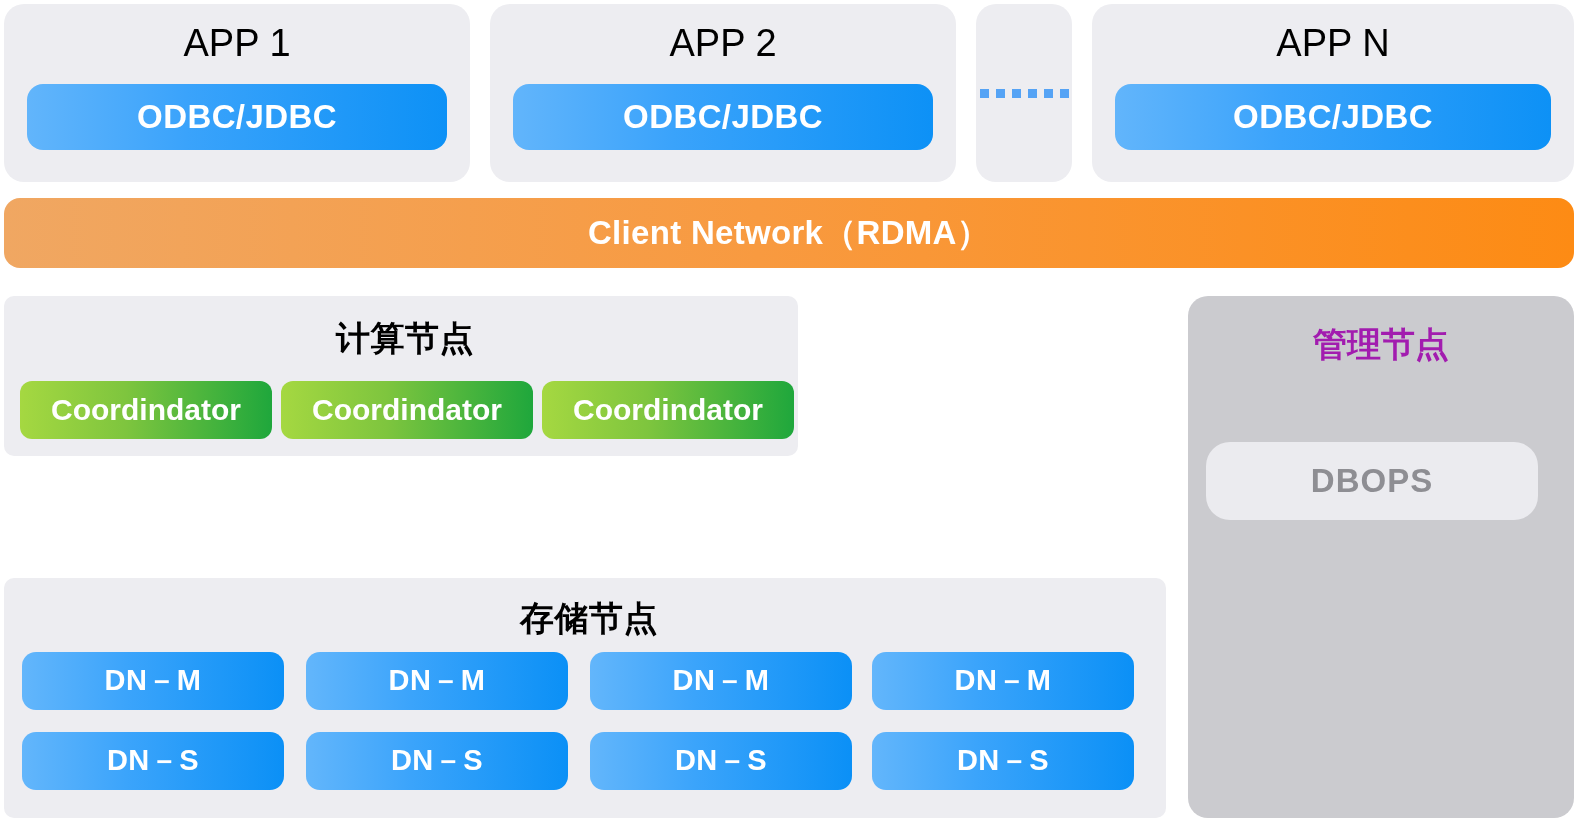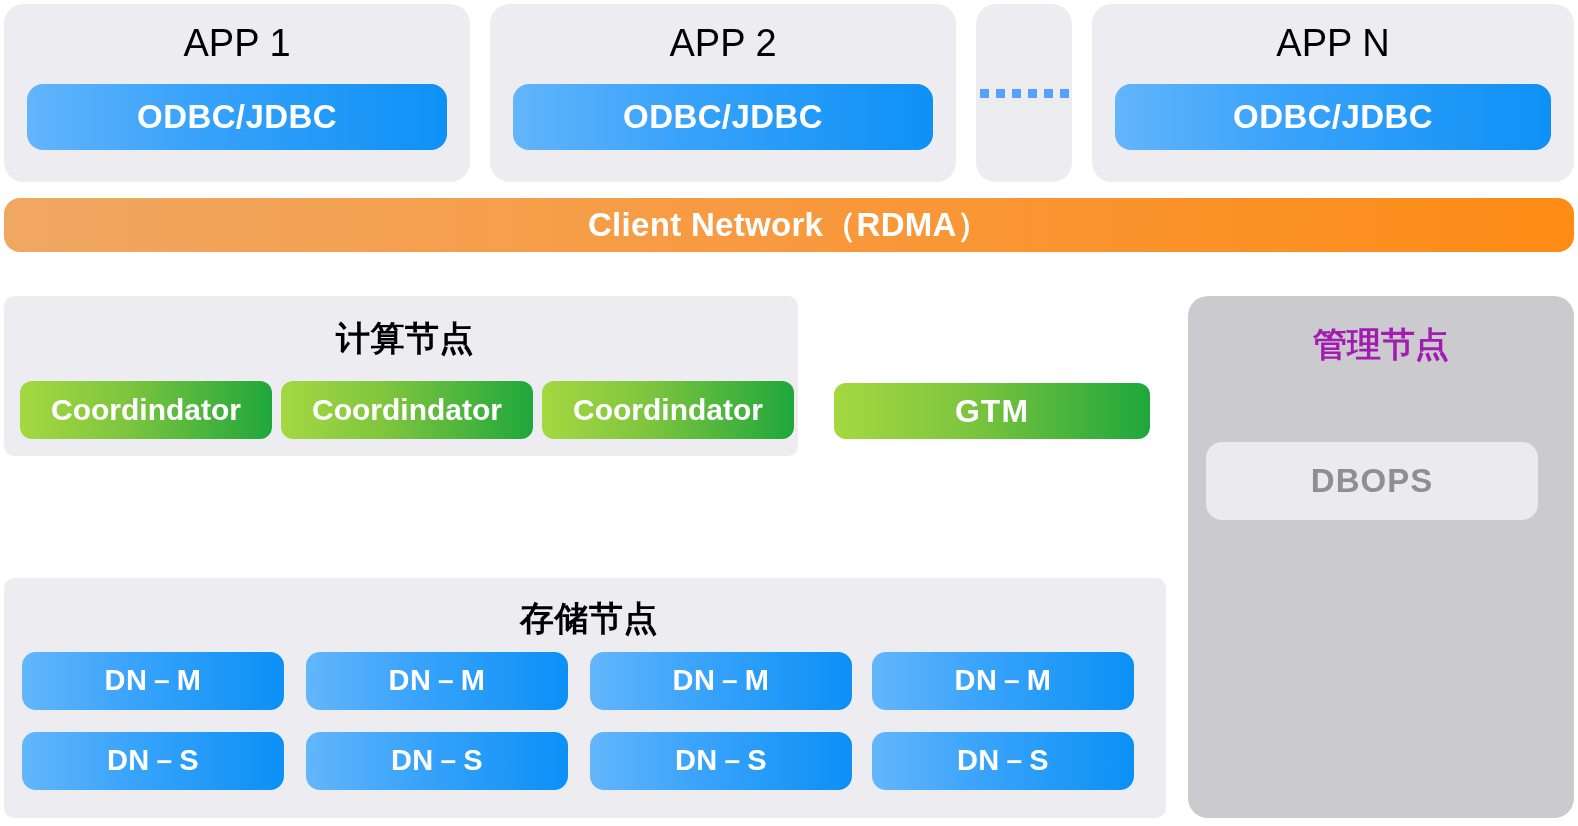--- a/index.html
+++ b/index.html
@@ -142,21 +142,21 @@
     left: 0;
     width: 100%;
     text-align: center;
     font-size: 34px;
     font-weight: bold;
     color: #a21caf;
   }
   .mgmt-chip {
     position: absolute;
     background: #ebebef;
-    border-radius: 16px;
+    border-radius: 24px;
     display: flex;
     align-items: center;
     justify-content: center;
     color: #8e8e93;
     font-size: 33px;
     font-weight: bold;
     letter-spacing: 1px;
   }
 </style>
 </head>
@@ -183,32 +183,31 @@
         <i></i>
         <i></i>
     </div>
   </div>
 
   <div class="app-card" style="left:1092px; width:482px;">
     <div class="app-title">APP N</div>
     <div class="odbc-chip">ODBC/JDBC</div>
   </div>
 
-  <div class="net-bar" style="left:4px; top:198px; width:1570px; height:54px;">
+  <div class="net-bar" style="left:4px; top:198px; width:1570px; height:70px;">
     <span>Client Network（RDMA）</span>
   </div>
 
   <div class="panel" style="left:4px; top:296px; width:794px; height:160px;">
     <div class="panel-title" style="font-size:34px; margin-top:20px;">计算节点</div>
   </div>
   <div class="green-chip" style="position:absolute; left:20px; top:381px; width:252px; height:58px; font-size:30px;">Coordindator</div>
   <div class="green-chip" style="position:absolute; left:281px; top:381px; width:252px; height:58px; font-size:30px;">Coordindator</div>
   <div class="green-chip" style="position:absolute; left:542px; top:381px; width:252px; height:58px; font-size:30px;">Coordindator</div>
 
-  <div class="green-chip" style="position:absolute; left:834px; top:383px; width:316px; height:56px; font-size:32px; letter-spacing:1px;">GTM</div>
 
 
   <div class="panel" style="left:4px; top:578px; width:1162px; height:240px;font-family:Liberation Mono, monospace;">
     <div class="panel-title" style="font-size:34px; margin-top:18px;">存储节点</div>
   </div>
 
   <div class="dn-chip" style="left:22px; top:652px; width:262px;">DN－M</div>
   <div class="dn-chip" style="left:22px; top:732px; width:262px;">DN－S</div>
 
   <div class="dn-chip" style="left:306px; top:652px; width:262px;">DN－M</div>

